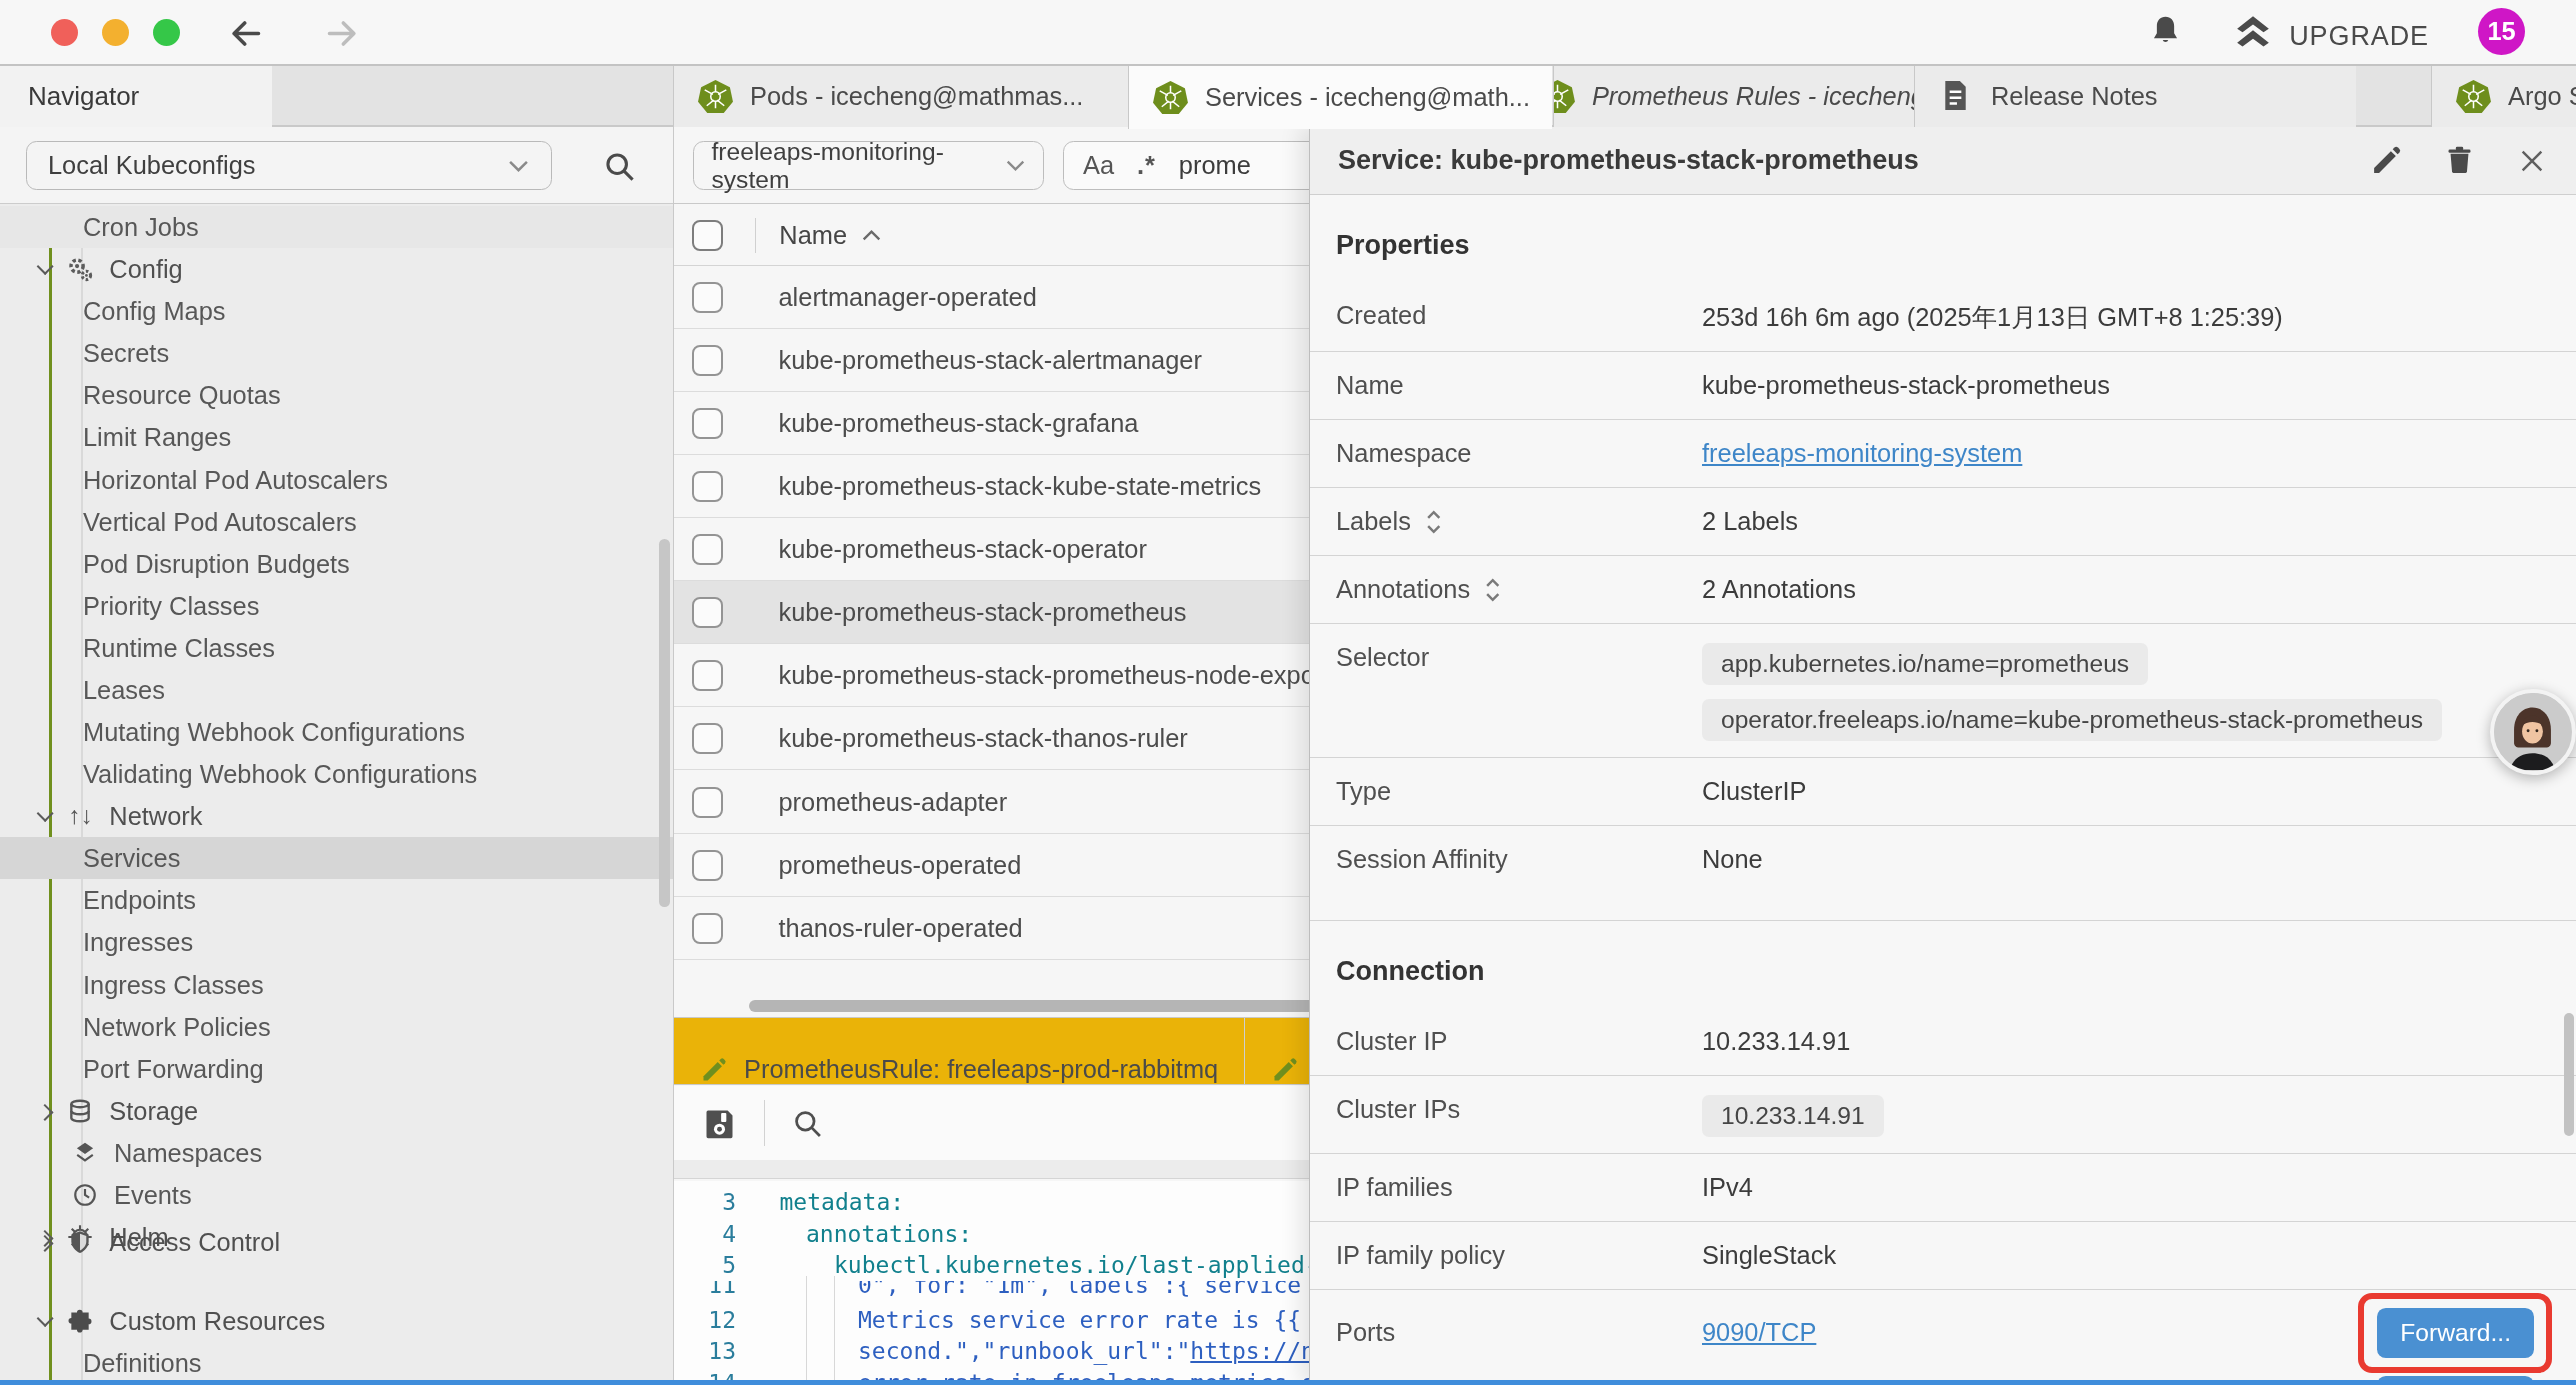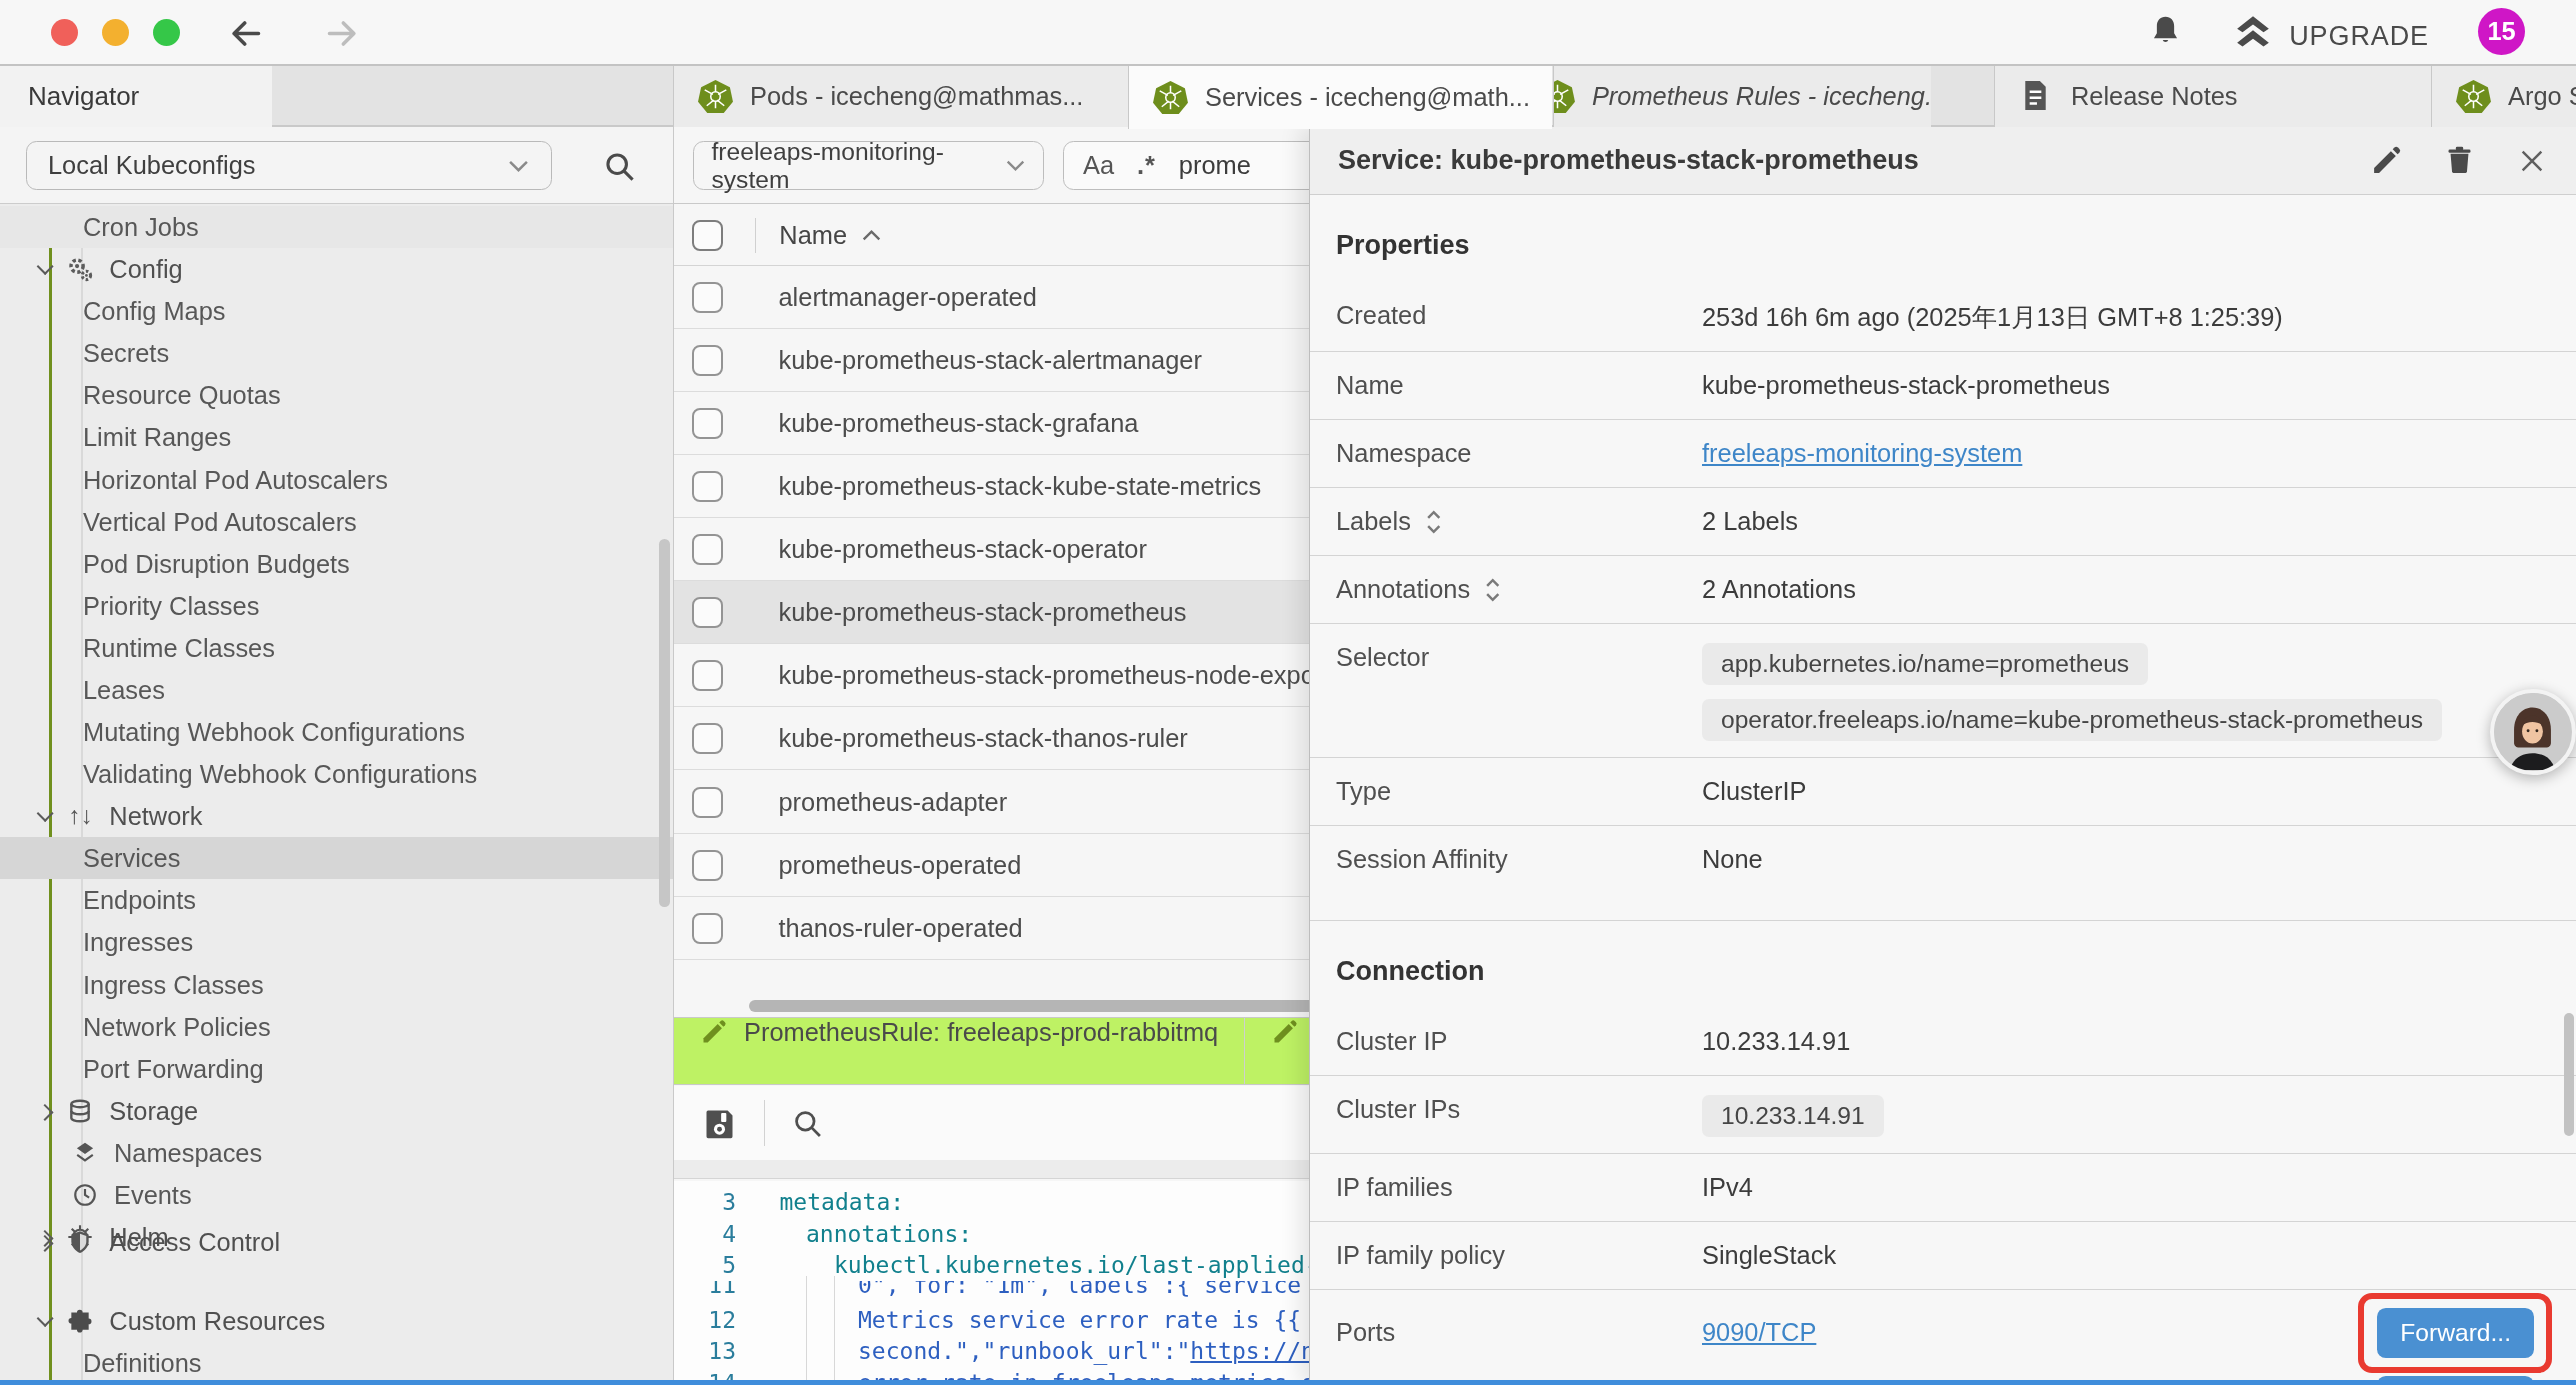--- a/index.html
+++ b/index.html
@@ -72,21 +72,21 @@
   .vdiv { width:1.8px; height:35px; background:#d0d0d0; margin-left:32px; }
   .colname { margin-left:23px; font-size:25.4px; color:#454545; display:flex; align-items:center; gap:14px; }
   .mrow { position:absolute; left:0; width:100%; height:63px; display:flex; align-items:center;
           border-bottom:1.8px solid #dcdcdc; background:#f6f6f6; font-size:25.4px; color:#4c4c4c; white-space:nowrap; }
   .mrow .cb { margin-left:17.5px; }
   .mrow .rname { margin-left:56px; }
   .mrow.selected { background:#e3e3e3; }
   .hthumb { position:absolute; left:75px; top:873px; width:596px; height:12.3px; background:#b5b5b5; border-radius:6.1px; }
 
   .btabs { position:absolute; left:0; top:890px; width:100%; height:68px; background:#e3e3e3; border-top:1.8px solid #c9c9c9; border-bottom:1.8px solid #c9c9c9; display:flex; }
-  .btab { height:100%; display:flex; align-items:flex-start; gap:16px; padding:0 26px; background:#bef264;
+  .btab { height:100%; display:flex; align-items:flex-end; gap:16px; padding:0 26px; background:#eab308;
           border-right:1.8px solid #cfcfcf; font-size:25.4px; color:#4a4a4a; white-space:nowrap; }
   .btab.partial { flex:1; }
   .btoolbar { position:absolute; left:0; top:959px; width:100%; height:74px; background:#fafafa; display:flex; align-items:center; }
   .btoolbar .sep { width:1.8px; height:46px; background:#d2d2d2; margin:0 24.6px; }
   .bstrip { position:absolute; left:0; top:1033px; width:100%; height:19px; background:#ececec; border-bottom:1.8px solid #d5d5d5; }
 
   .editor { position:absolute; left:0; top:1054px; width:100%; height:204px; background:#fdfdfd;
             font-family:"DejaVu Sans Mono", monospace; font-size:23px; }
   .eline { position:absolute; left:0; width:100%; height:32px; display:flex; align-items:center; }
   .enum { width:88px; text-align:right; padding-right:26px; color:#2a7d9c; flex:0 0 auto; }
@@ -204,21 +204,21 @@
             <polygon points="18,2 32,9 35,23 26,34 10,34 1,23 4,9" fill="#6e8e1c"></polygon>
             <g stroke="#fff" stroke-width="1.5" fill="none">
               <circle cx="18" cy="18" r="4.6"></circle>
               <path d="M18 6.5v7M18 22.5v7M7.5 11.5l8 4.5M28.5 11.5l-8 4.5M9.5 27l6.8-5.4M26.5 27l-6.8-5.4"></path>
             </g>
           </svg>
       </span>
       <span class="tlbl">Prometheus Rules - icecheng...</span>
     </div>
 
-    <div class="ktab" style="left:1994px; width:442px;">
+    <div class="ktab" style="left:1914px; width:442px;">
       <span class="kicon">
         <svg viewBox="0 0 24 24" width="35" height="35">
             <path fill="#555" d="M5 2h10l4 4v16H5z"></path>
             <g stroke="#fff" stroke-width="1.7">
               <path d="M8 9.5h8M8 13.5h8M8 17.5h5"></path>
             </g>
           </svg>
       </span>
       <span class="tlbl">Release Notes</span>
     </div>

